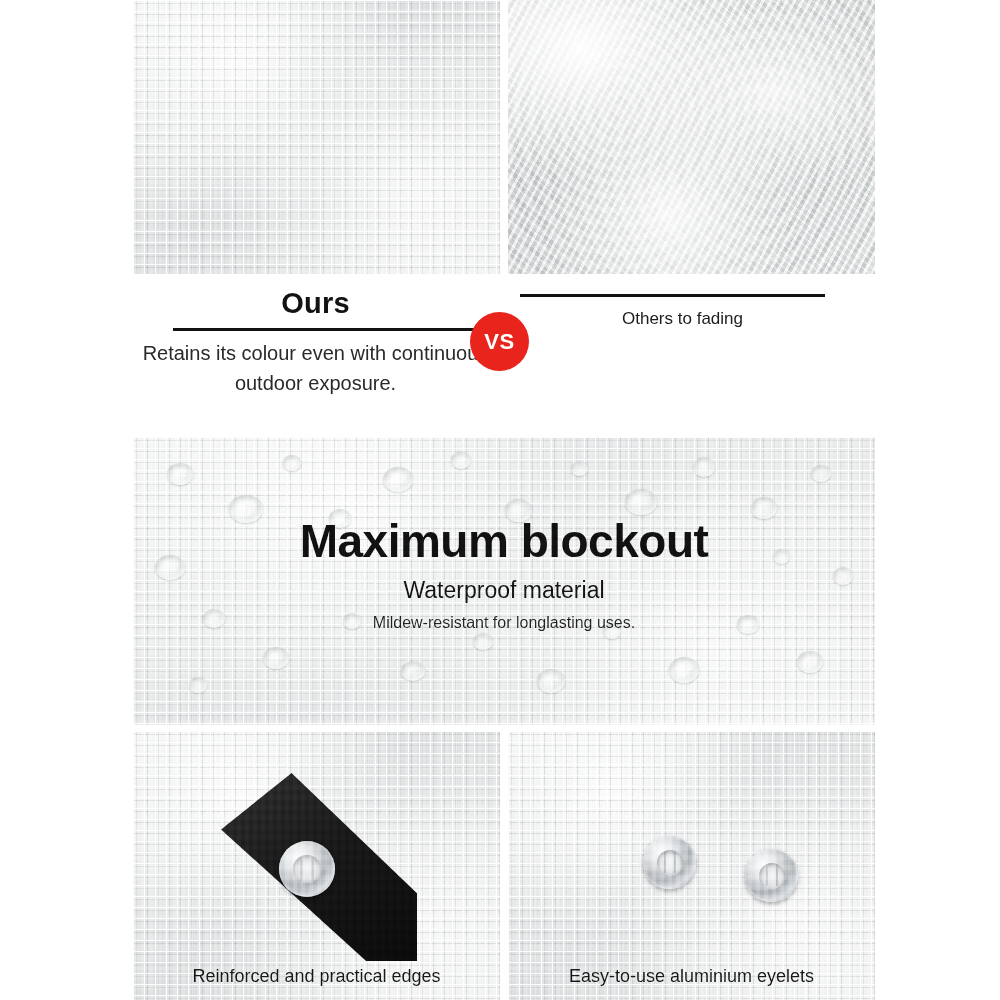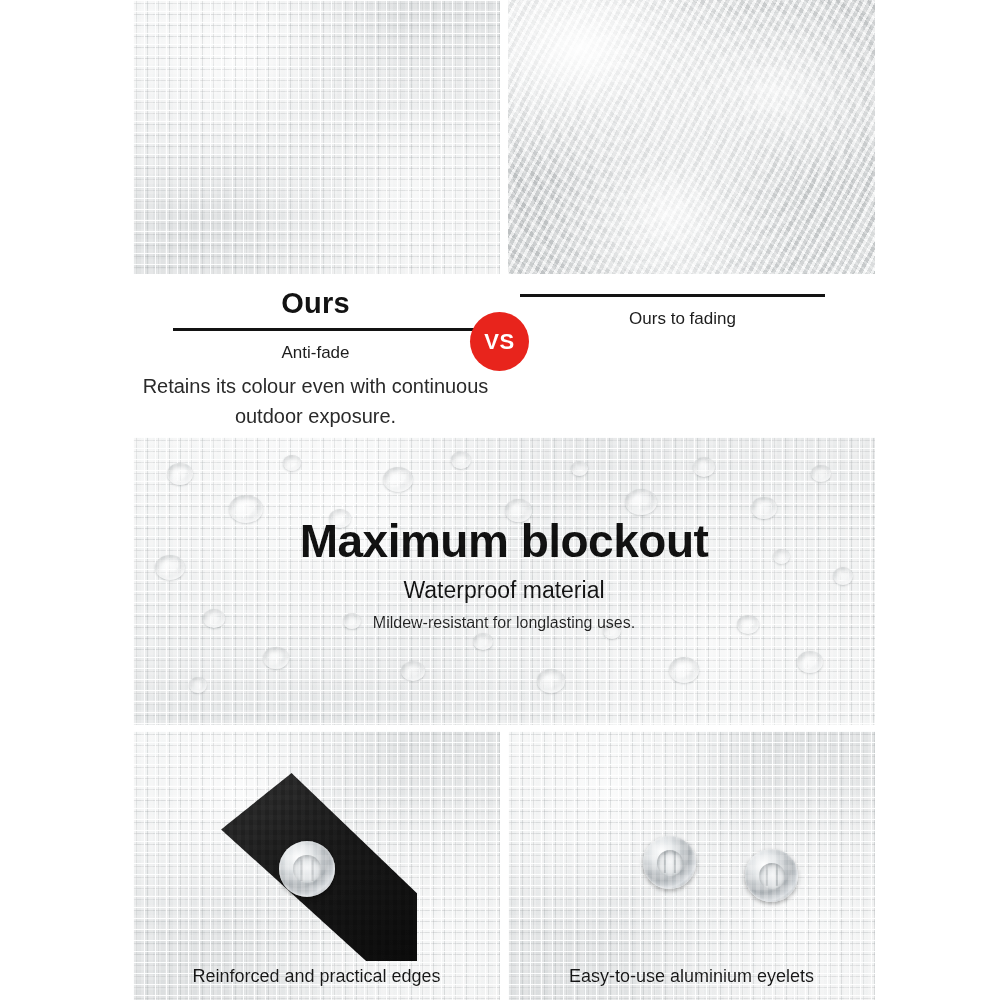--- a/index.html
+++ b/index.html
@@ -296,29 +296,28 @@
   <div class="top-photos">
     <div class="photo-ours mesh"></div>
     <div class="photo-others smooth"></div>
   </div>
 
   <div class="compare">
 
     <div class="col col-left">
       <div class="col-title">Ours</div>
       <div class="rule rule-left"></div>
-      <div class="col-sub">Anti-fade</div>
       <div class="col-desc">Retains its colour even with continuous outdoor exposure.</div>
     </div>
 
     <div class="vs-badge">VS</div>
 
     <div class="col col-right">
       <div class="rule rule-right"></div>
-      <div class="col-sub">Ours to fading</div>
+      <div class="col-sub">Others to fading</div>
     </div>
   </div>
 
   <div class="hero mesh">
     <div class="drops">
       <div class="drop" style="left:34px; top:26px; width:26px; height:22px;"></div>
       <div class="drop" style="left:96px; top:58px; width:34px; height:28px;"></div>
       <div class="drop" style="left:150px; top:18px; width:18px; height:16px;"></div>
       <div class="drop" style="left:196px; top:72px; width:22px; height:19px;"></div>
       <div class="drop" style="left:250px; top:30px; width:30px; height:25px;"></div>

